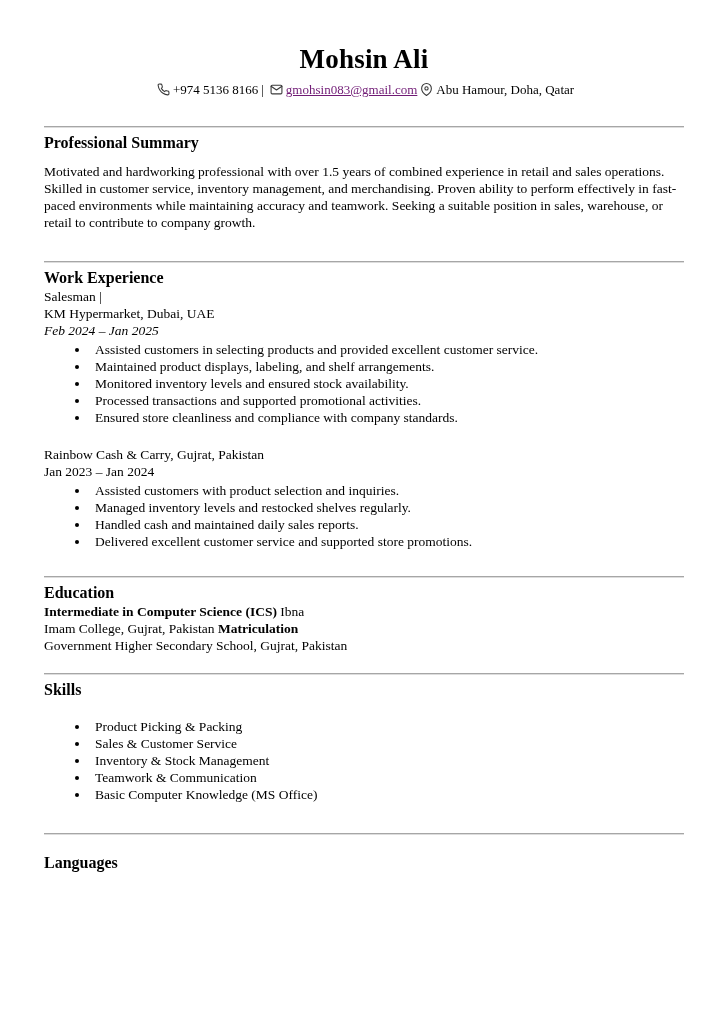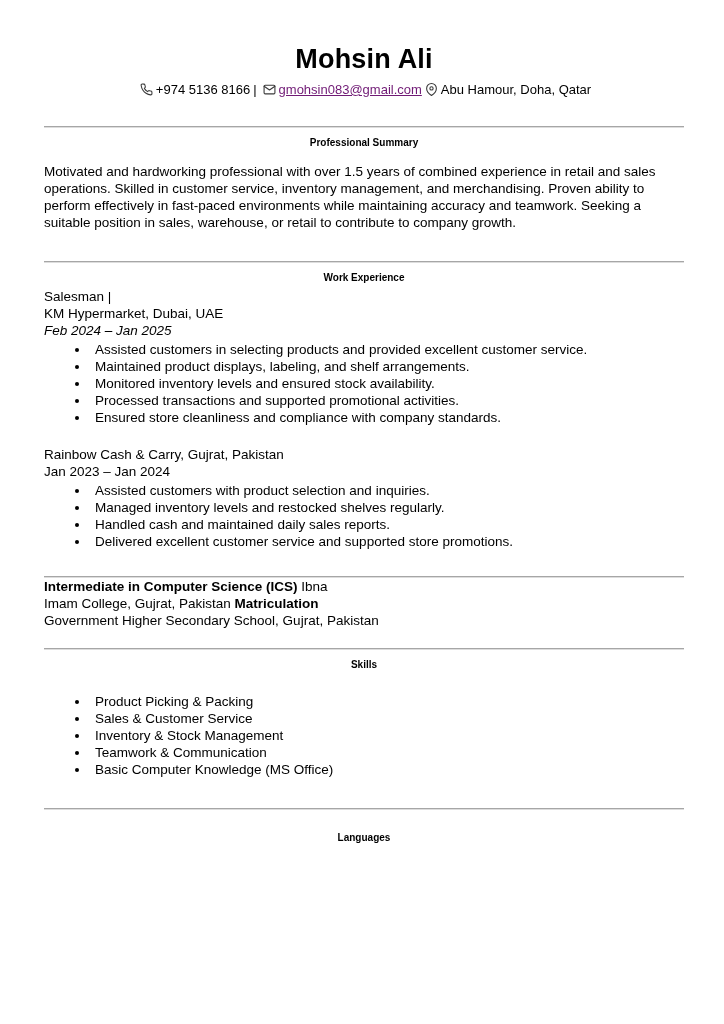--- a/index.html
+++ b/index.html
@@ -3,21 +3,21 @@
 <meta charset="utf-8">
 <style>
   * { box-sizing: border-box; }
   html, body { margin: 0; padding: 0; background: #ffffff; }
   .page {
     position: relative;
     width: 724px;
     height: 1024px;
     margin: 0 auto;
     background: #ffffff;
-    font-family: Liberation Sans, sans-serif;
+    font-family: Liberation Serif, serif;
     color: #000000;
     font-size: 13.5px;
     line-height: 17px;
     padding: 44px 40px 0 44px;
     overflow: hidden;
   }
   
   .name {
     margin: 0;
     text-align: center;
@@ -51,24 +51,23 @@
     border-bottom: 1px solid #dddddd;
   }
   .rule-summary   { margin-top: 28px; }
   .rule-work      { margin-top: 30px; }
   .rule-education { margin-top: 26px; }
   .rule-skills    { margin-top: 19px; }
   .rule-languages { margin-top: 30px; }
 
   .sec-heading {
     margin: 5px 0 0 0;
-    font-size: 10px;
+    font-size: 16px;
     line-height: 20px;
     font-weight: bold;
-    text-align: center;
   }
   .sec-heading.languages { margin-top: 18px; }
 
   .summary-text { margin: 10px 0 0 0; }
 
   .plain-line { margin: 0; }
 
   .job-row {
     display: flex;
     justify-content: space-between;
@@ -139,20 +138,21 @@
     <span class="job-dates">Jan 2023 – Jan 2024</span>
   </div>
   <ul class="bullets gap-top">
     <li>Assisted customers with product selection and inquiries.</li>
     <li>Managed inventory levels and restocked shelves regularly.</li>
     <li>Handled cash and maintained daily sales reports.</li>
     <li>Delivered excellent customer service and supported store promotions.</li>
   </ul>
 
   <div class="rule rule-education"></div>
+  <h2 class="sec-heading">Education</h2>
   <p class="edu-line"><span class="edu-bold">Intermediate in Computer Science (ICS)</span><span> Ibna</span></p>
   <p class="edu-line"><span>Imam College, Gujrat, Pakistan </span><span class="edu-bold">Matriculation</span></p>
   <p class="edu-line">Government Higher Secondary School, Gujrat, Pakistan</p>
 
   <div class="rule rule-skills"></div>
   <h2 class="sec-heading">Skills</h2>
   <ul class="bullets gap-top-lg">
     <li>Product Picking &amp; Packing</li>
     <li>Sales &amp; Customer Service</li>
     <li>Inventory &amp; Stock Management</li>

